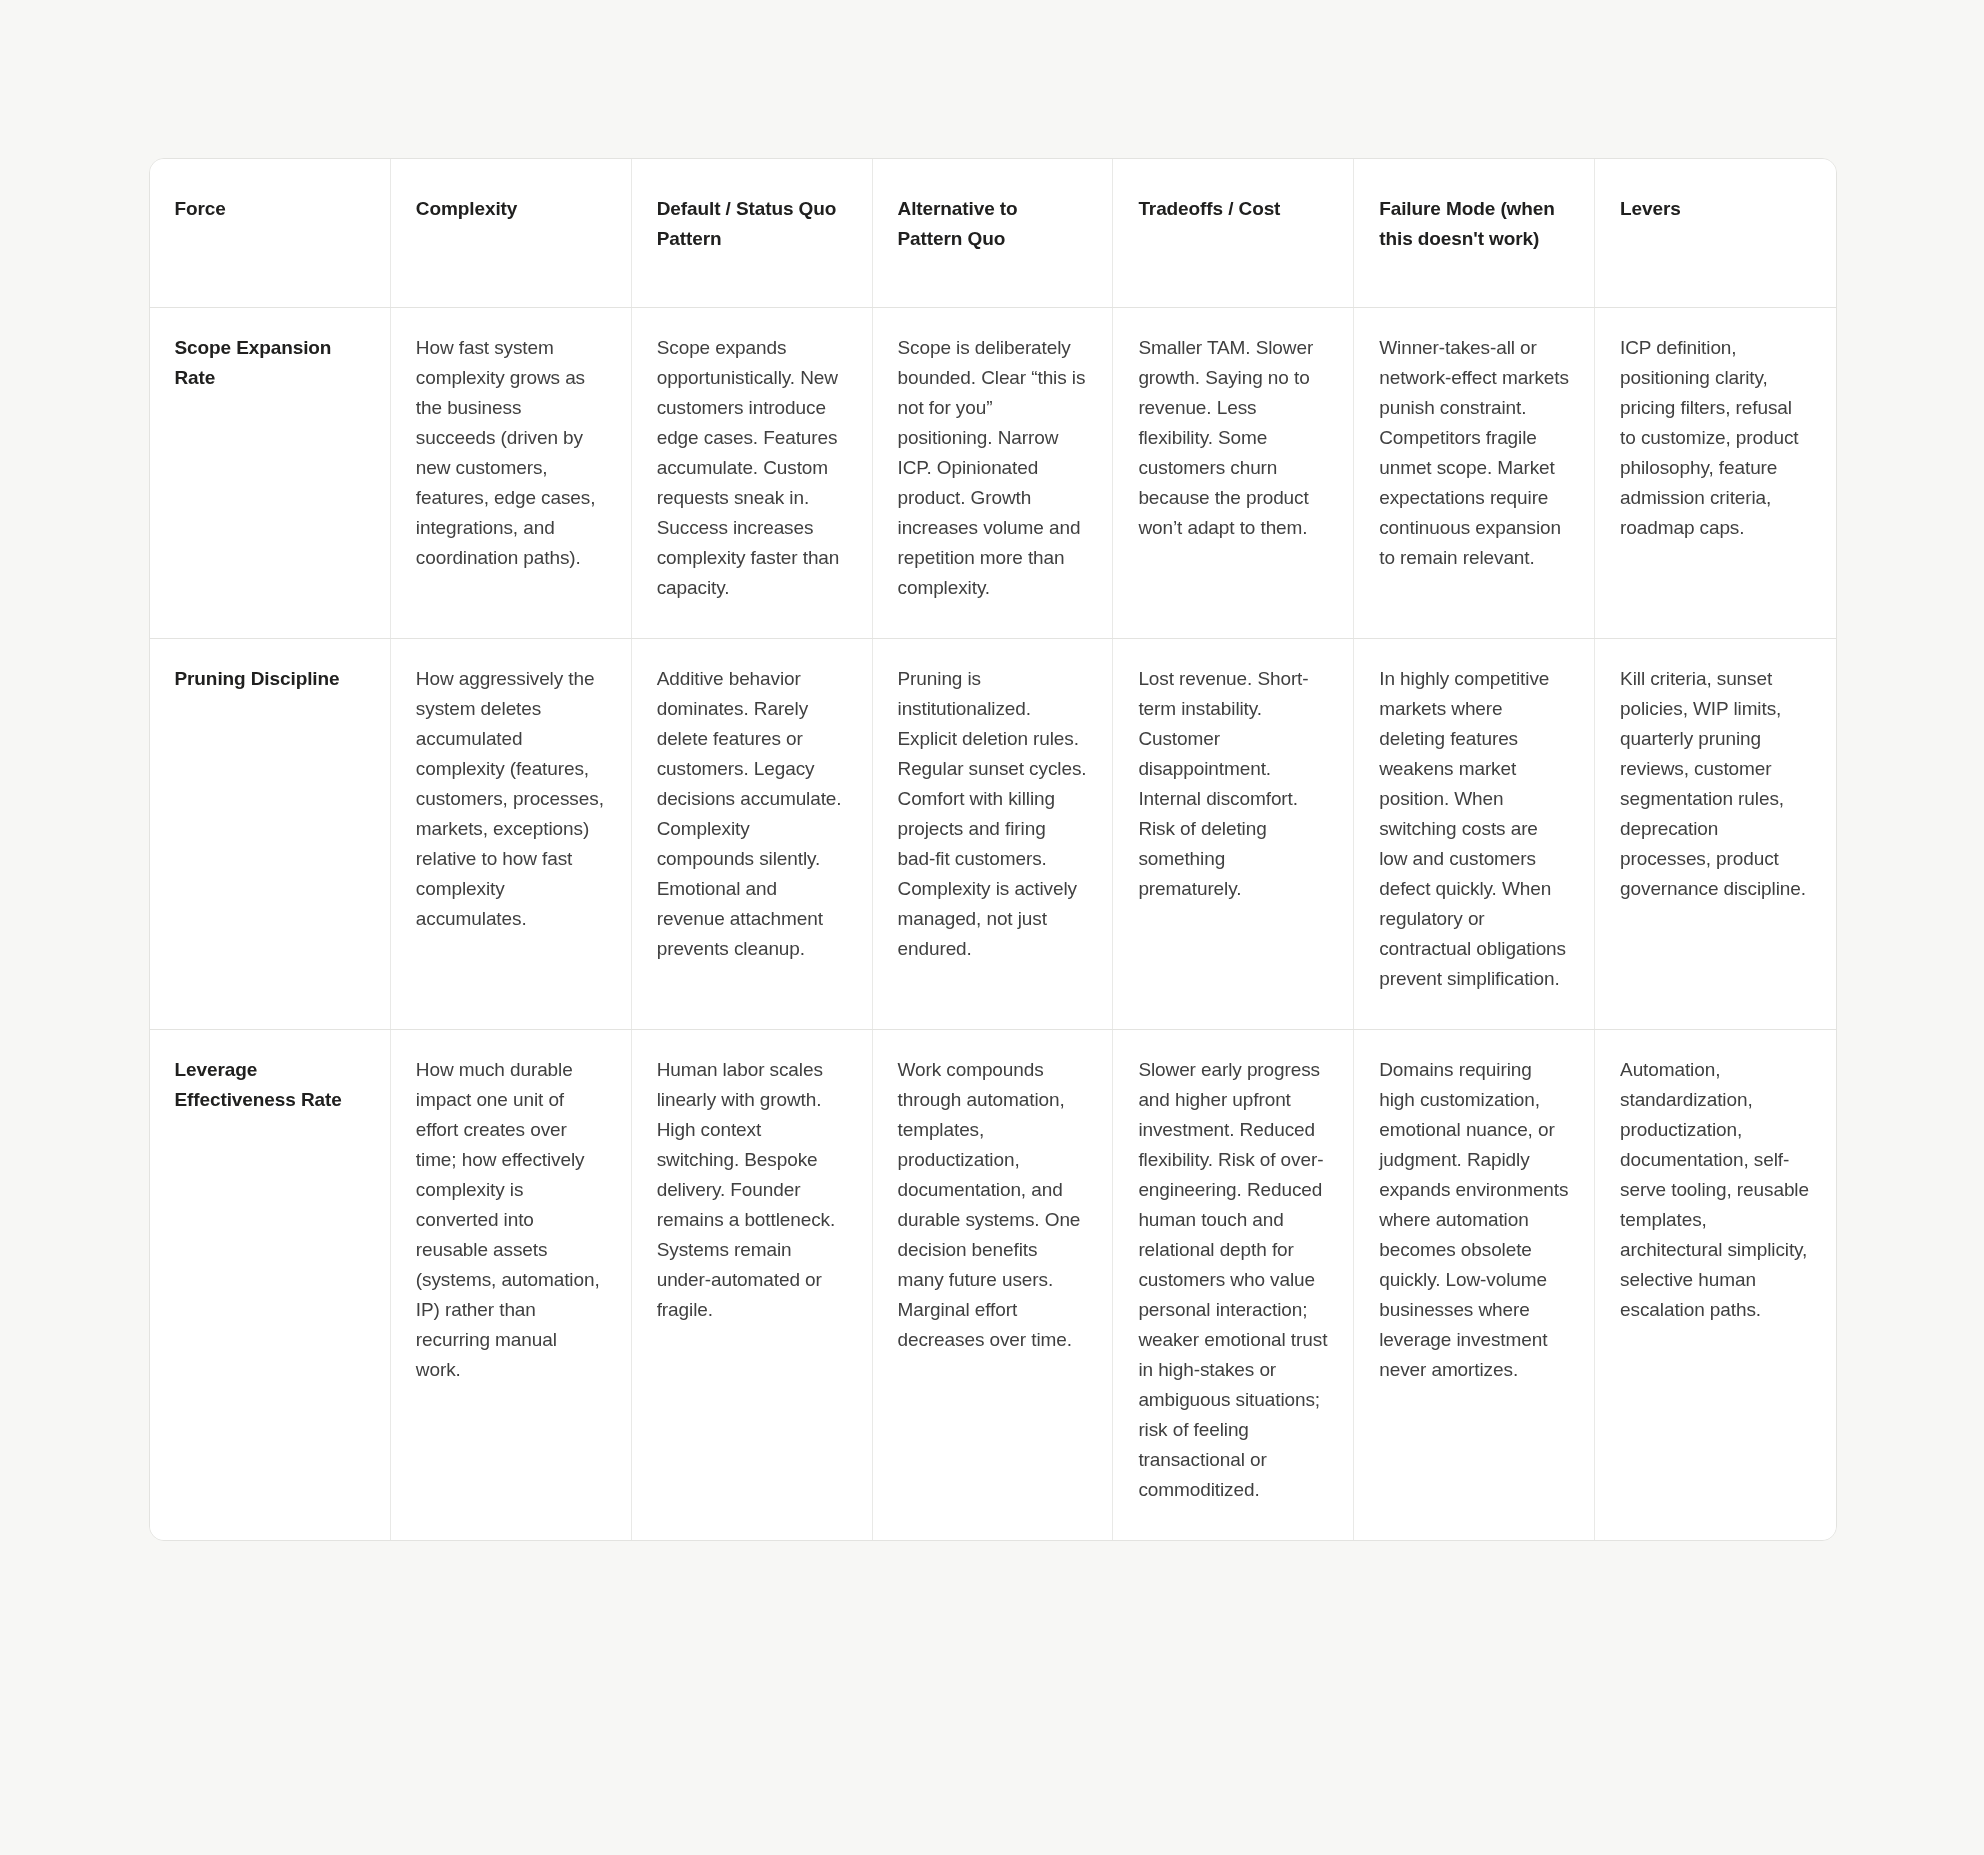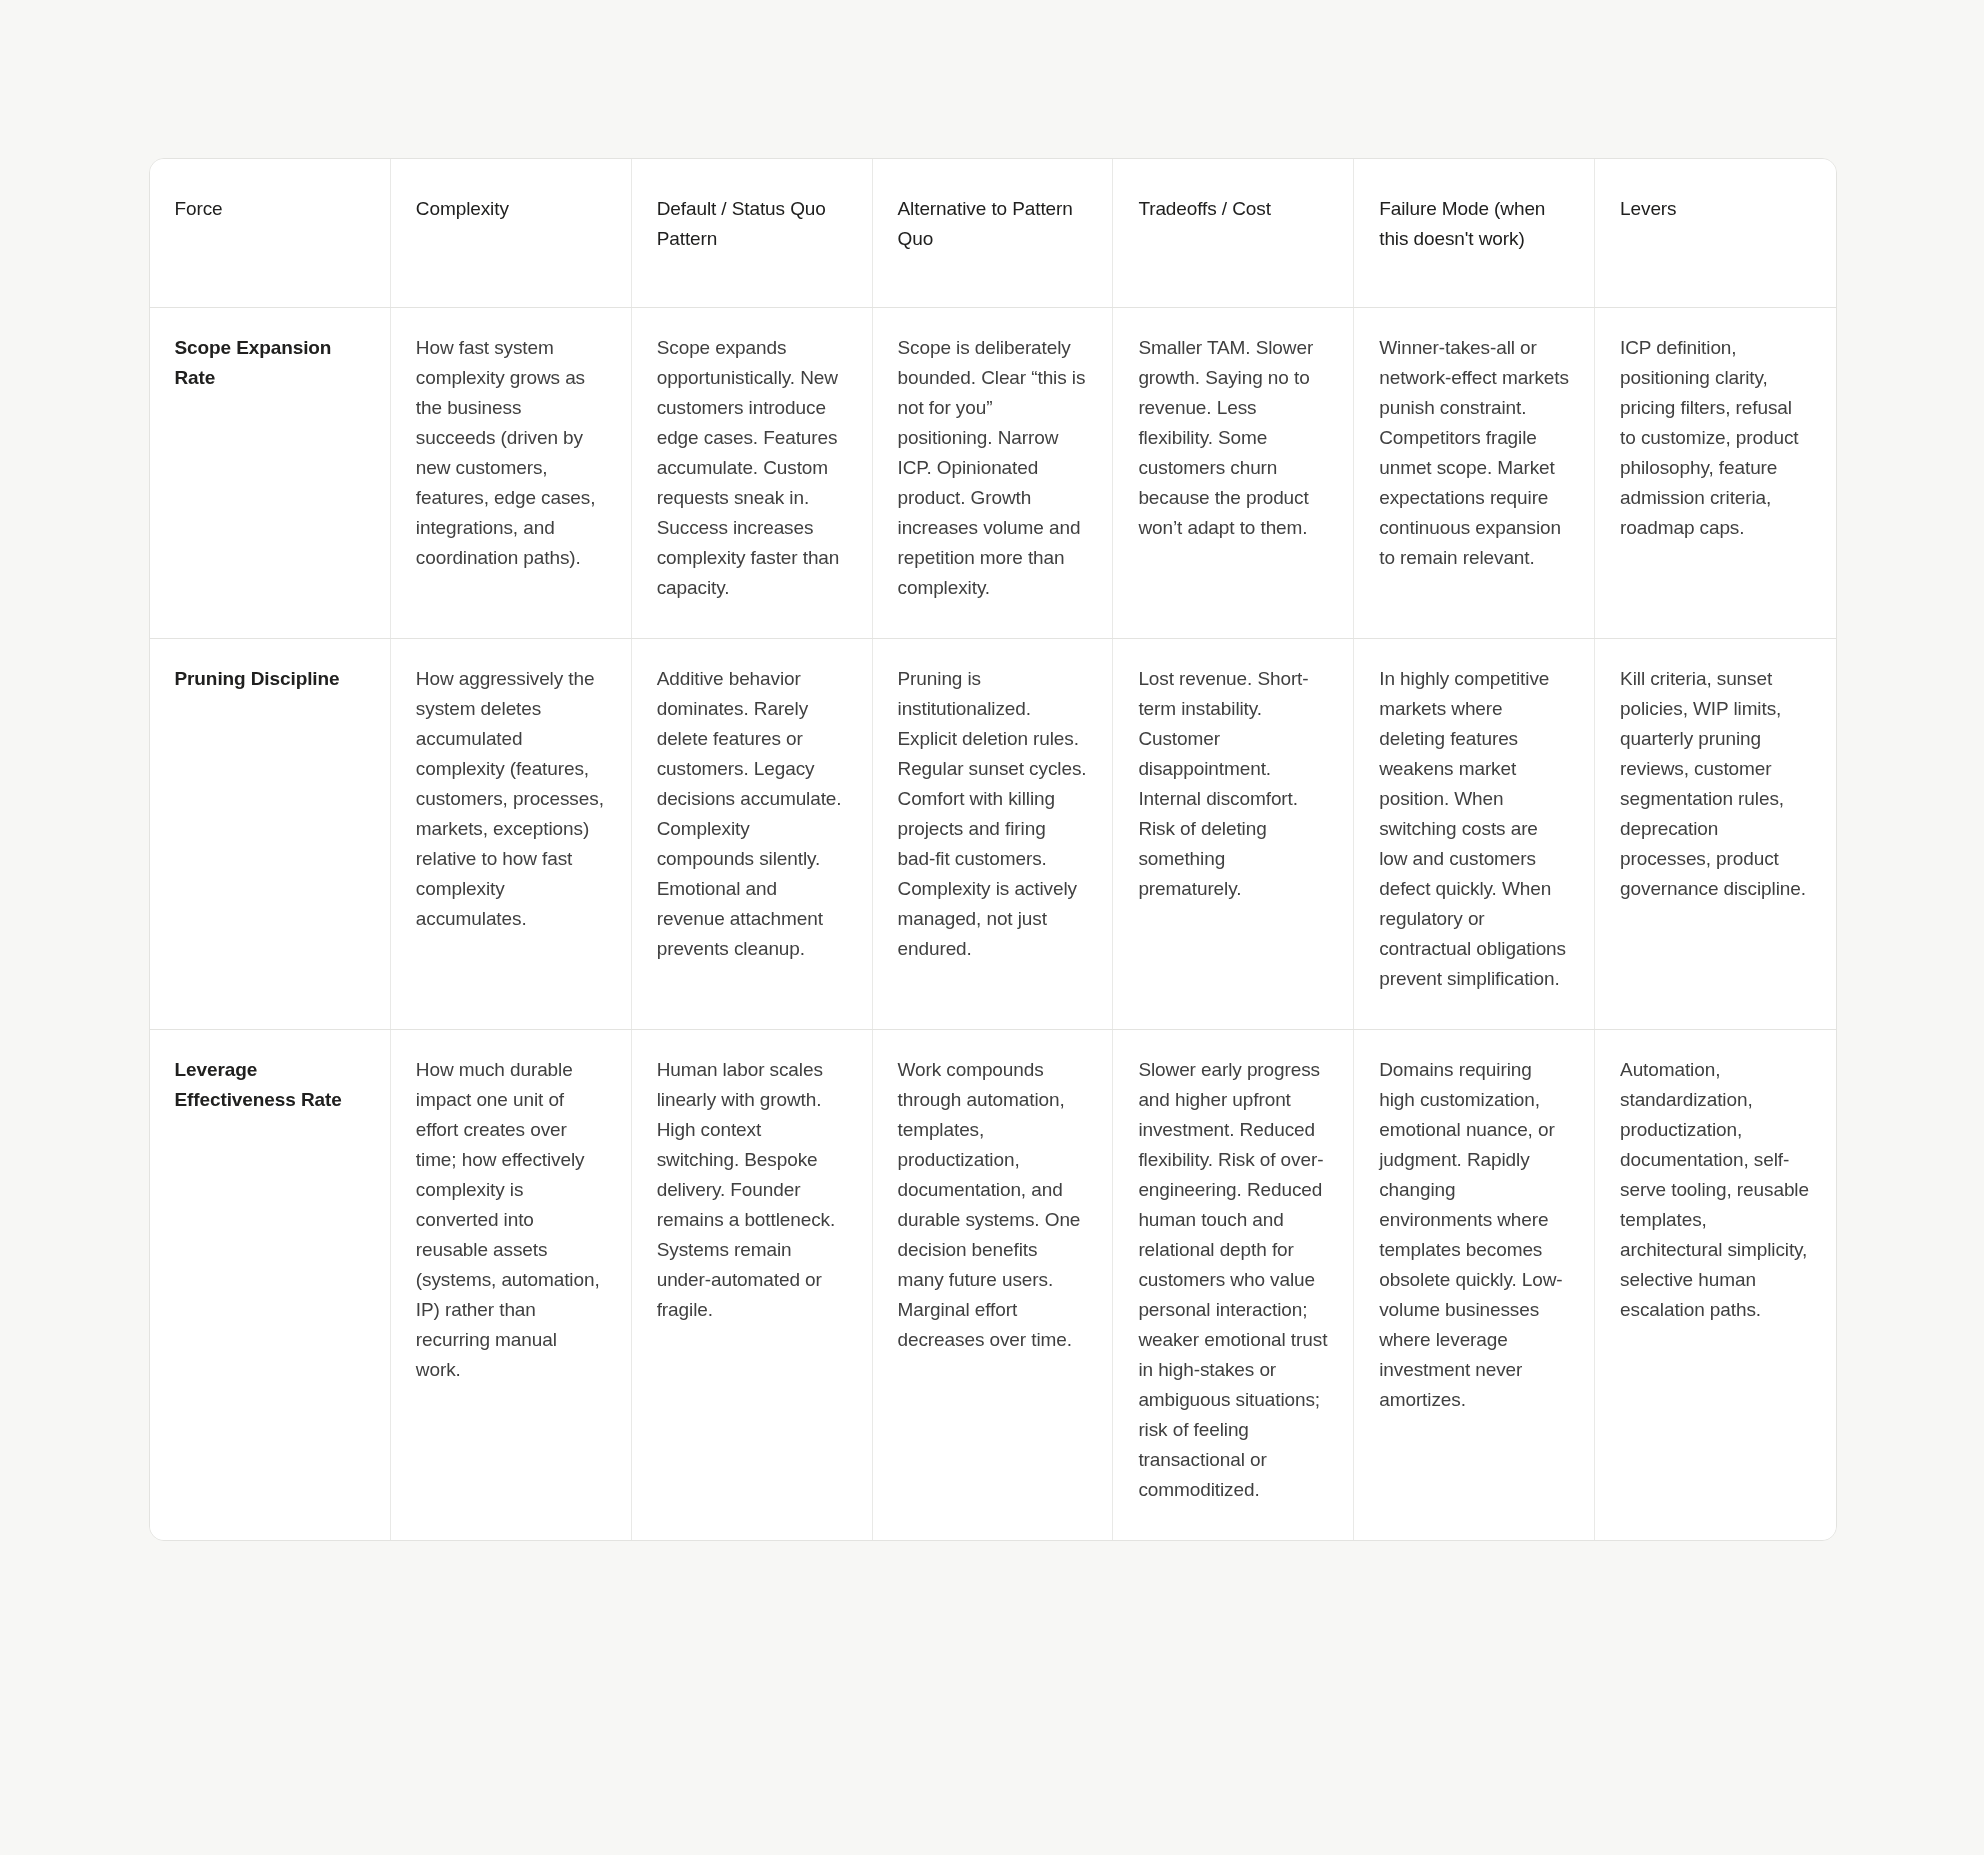--- a/index.html
+++ b/index.html
@@ -42,21 +42,21 @@
   table.force-table col.c3 { width: 239px; }
   table.force-table col.c4 { width: 239px; }
   table.force-table col.c5 { width: 239px; }
   table.force-table col.c6 { width: 239px; }
 
   thead th {
     text-align: left;
     vertical-align: top;
     font-size: 19px;
     line-height: 30px;
-    font-weight: normal;
+    font-weight: bold;
     color: #20201f;
     padding: 35px 25px 53px 25px;
     border-right: 1.2px solid #e9e9e7;
     border-bottom: 1.2px solid #e3e3e0;
     letter-spacing: -0.1px;
   }
   thead th:last-child { border-right: none; }
 
   tbody td {
     text-align: left;
@@ -121,20 +121,20 @@
           <td>Lost revenue. Short-term instability. Customer disappointment. Internal discomfort. Risk of deleting something prematurely.</td>
           <td>In highly competitive markets where deleting features weakens market position. When switching costs are low and customers defect quickly. When regulatory or contractual obligations prevent simplification.</td>
           <td>Kill criteria, sunset policies, WIP limits, quarterly pruning reviews, customer segmentation rules, deprecation processes, product governance discipline.</td>
         </tr>
         <tr>
           <td class="force-name">Leverage Effectiveness Rate</td>
           <td>How much durable impact one unit of effort creates over time; how effectively complexity is converted into reusable assets (systems, automation, IP) rather than recurring manual work.</td>
           <td>Human labor scales linearly with growth. High context switching. Bespoke delivery. Founder remains a bottleneck. Systems remain under-automated or fragile.</td>
           <td>Work compounds through automation, templates, productization, documentation, and durable systems. One decision benefits many future users. Marginal effort decreases over time.</td>
           <td>Slower early progress and higher upfront investment. Reduced flexibility. Risk of over-engineering. Reduced human touch and relational depth for customers who value personal interaction; weaker emotional trust in high-stakes or ambiguous situations; risk of feeling transactional or commoditized.</td>
-          <td>Domains requiring high customization, emotional nuance, or judgment. Rapidly changing environments where templates becomes obsolete quickly. Low-volume businesses where leverage investment never amortizes.</td>
+          <td>Domains requiring high customization, emotional nuance, or judgment. Rapidly expands environments where automation becomes obsolete quickly. Low-volume businesses where leverage investment never amortizes.</td>
           <td>Automation, standardization, productization, documentation, self-serve tooling, reusable templates, architectural simplicity, selective human escalation paths.</td>
         </tr>
       </tbody>
     </table>
   </div>
 </div>
 
 
 </body></html>

